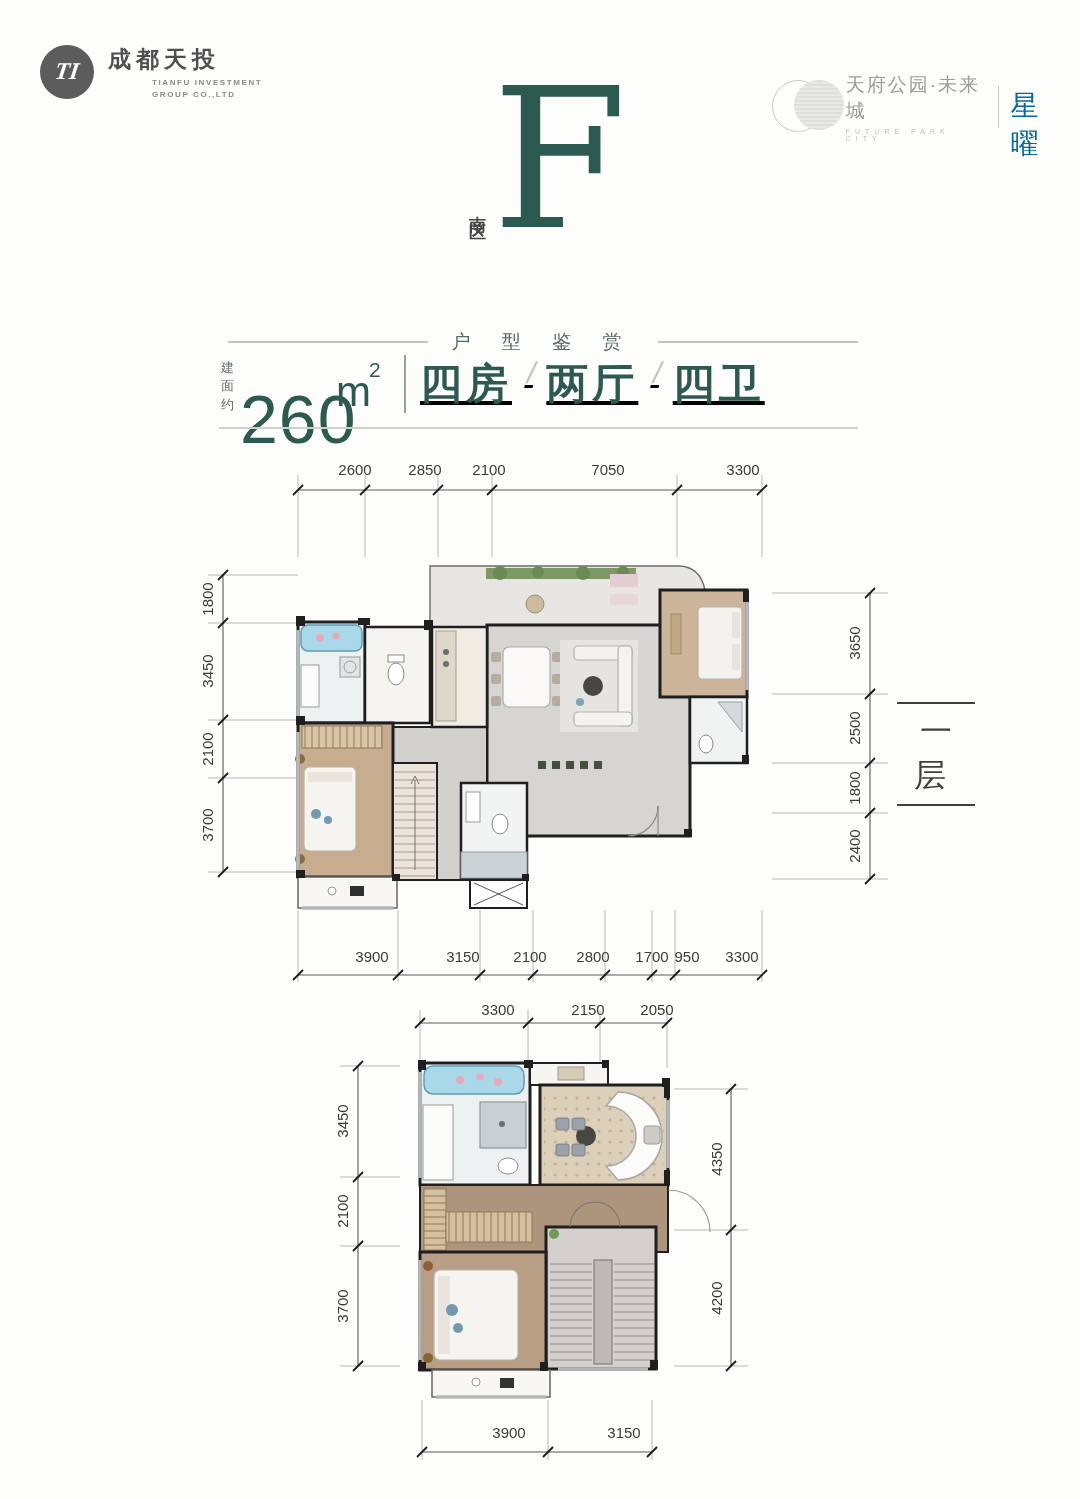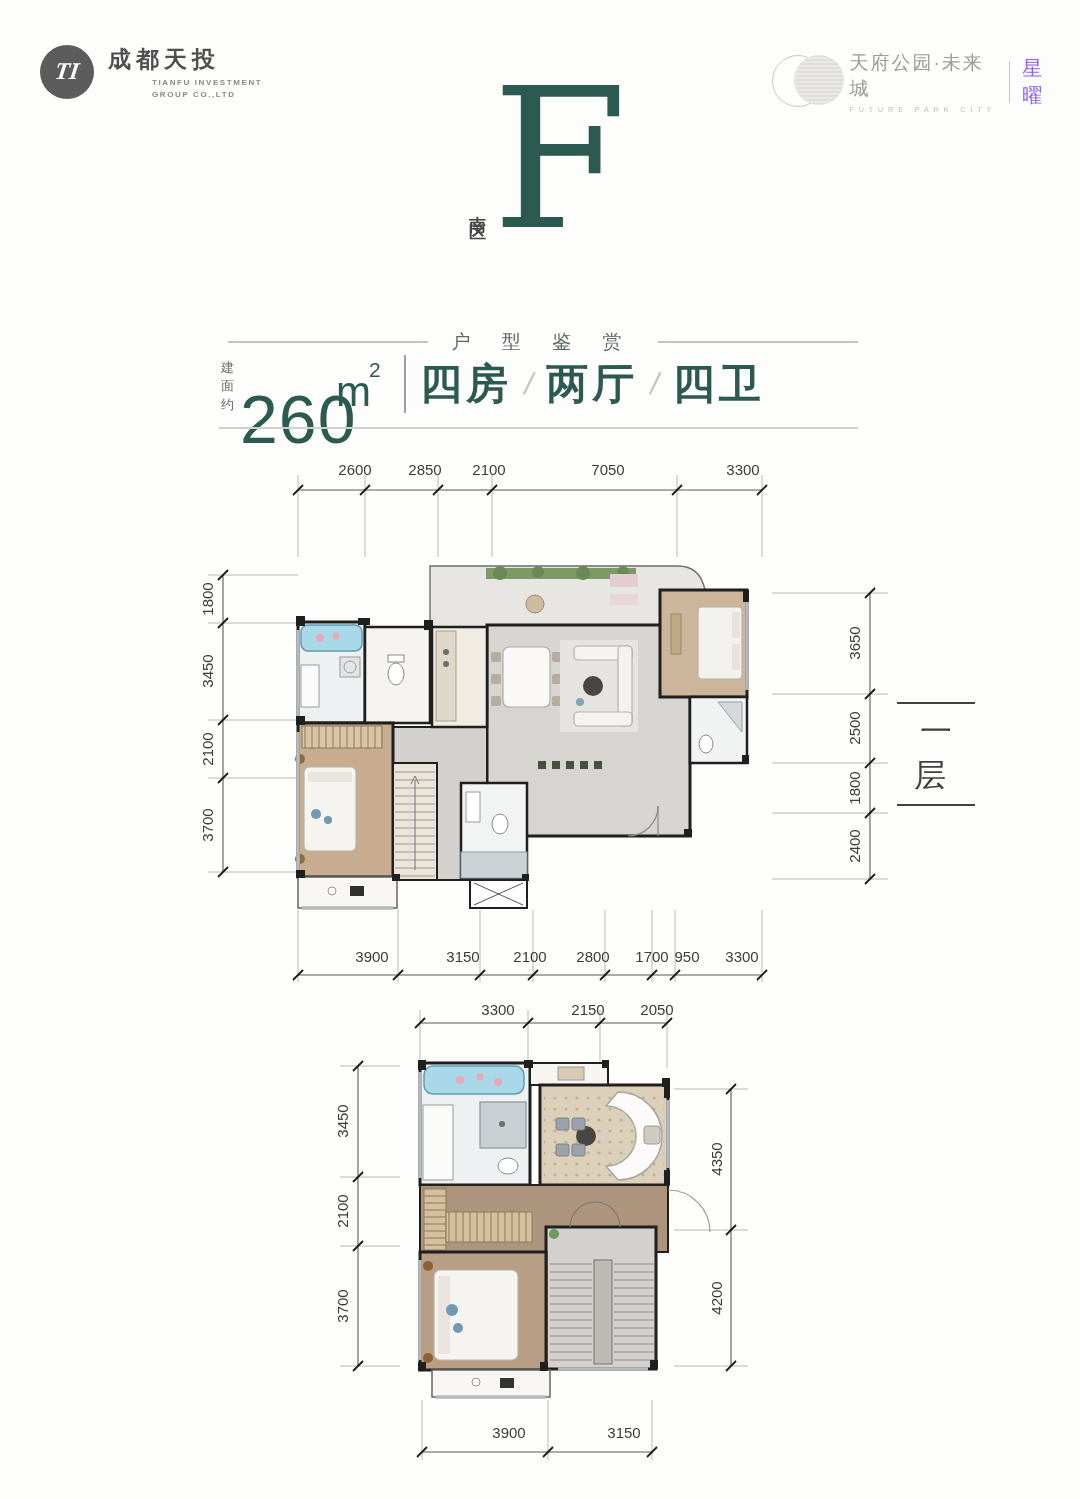--- a/index.html
+++ b/index.html
@@ -19,41 +19,41 @@
   .brand-right{position:absolute;left:772px;top:50px;display:flex;align-items:center;}
   .br-circles{position:relative;width:72px;height:58px;}
   .br-c1{position:absolute;left:0;top:2px;width:50px;height:50px;border-radius:50%;
          border:1px solid #c9c9c7;}
   .br-c2{position:absolute;left:22px;top:2px;width:50px;height:50px;border-radius:50%;
          background:repeating-linear-gradient(#dededc 0 2px,#e9e8e6 2px 4px);}
   .br-text{margin-left:8px;}
   .br-name{font-size:19px;color:#9b9b99;letter-spacing:2px;}
   .br-sub{font-size:7px;color:#bcbcba;letter-spacing:5px;margin-top:4px;}
   .br-div{width:1px;height:42px;background:#c6c6c4;margin:0 12px 0 10px;}
-  .br-mark{font-size:20px;color:#8b5cf6;letter-spacing:10px;}
+  .br-mark{font-size:28px;color:#0369a1;letter-spacing:10px;margin-top:37px;}
 
   
   .hero-letter{position:absolute;left:492px;top:62px;font-size:195px;line-height:1;
                color:#2c5a51;font-family:"DejaVu Serif","Liberation Serif",serif;}
   .hero-zone{position:absolute;left:466px;top:202px;writing-mode:vertical-rl;
              font-size:17px;color:#454545;letter-spacing:9px;font-weight:bold;}
 
   
   .sec-title{position:absolute;left:228px;top:316px;width:630px;display:flex;align-items:center;}
   .sec-line{flex:1;height:1.5px;background:#c0c5c2;}
   .sec-text{margin:13px 24px;font-size:19px;color:#5a6a65;letter-spacing:13px;white-space:nowrap;}
 
   .spec-prefix{position:absolute;left:221px;top:359px;display:flex;flex-direction:column;
                font-size:13px;color:#5f6e69;line-height:1.42;}
   .spec-area{position:absolute;left:240px;top:344px;font-size:68px;color:#2d5a50;
              letter-spacing:1px;margin-top:36px;}
   .spec-unit{position:absolute;left:336px;top:368px;font-size:42px;color:#2d5a50;}
   .spec-sup{position:absolute;left:369px;top:358px;font-size:21px;color:#2d5a50;}
   .spec-div{position:absolute;left:404px;top:355px;width:1.5px;height:58px;background:#8fa59f;}
-  .spec-rooms{position:absolute;left:420px;top:356px;display:flex;align-items:center;}
+  .spec-rooms{position:absolute;left:420px;top:356px;display:flex;text-decoration:underline;}
   .spec-word{font-size:42px;color:#2d5a50;letter-spacing:4px;font-weight:bold;white-space:nowrap;}
   .spec-slash{font-size:30px;color:#bcc6c2;margin:0 13px;transform:skewX(-12deg);}
   .spec-rule{position:absolute;left:219px;top:427px;width:639px;height:2px;background:#ccd1ce;}
 
   
   .dim{position:absolute;font-size:15px;color:#3c3c3c;white-space:nowrap;}
   .dim.h{transform:translateX(-50%);margin-left:24px;}
   .dim.v{transform:translate(-50%,-50%) rotate(-90deg);}
 
   .floor-label{position:absolute;width:78px;text-align:center;font-size:32px;color:#3f3f3f;

